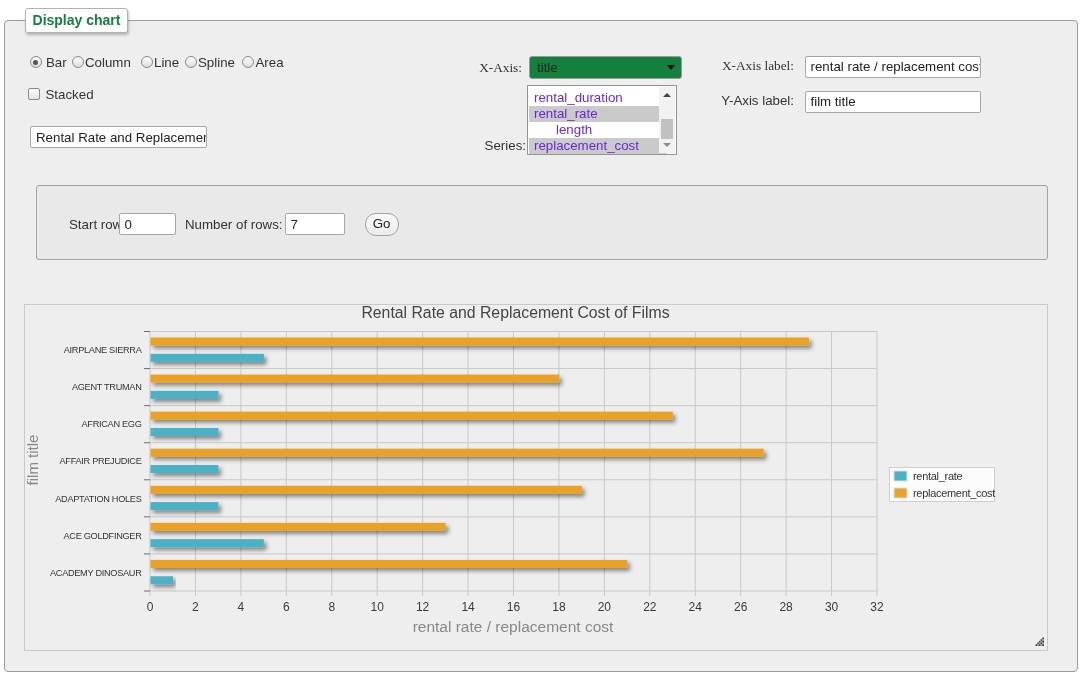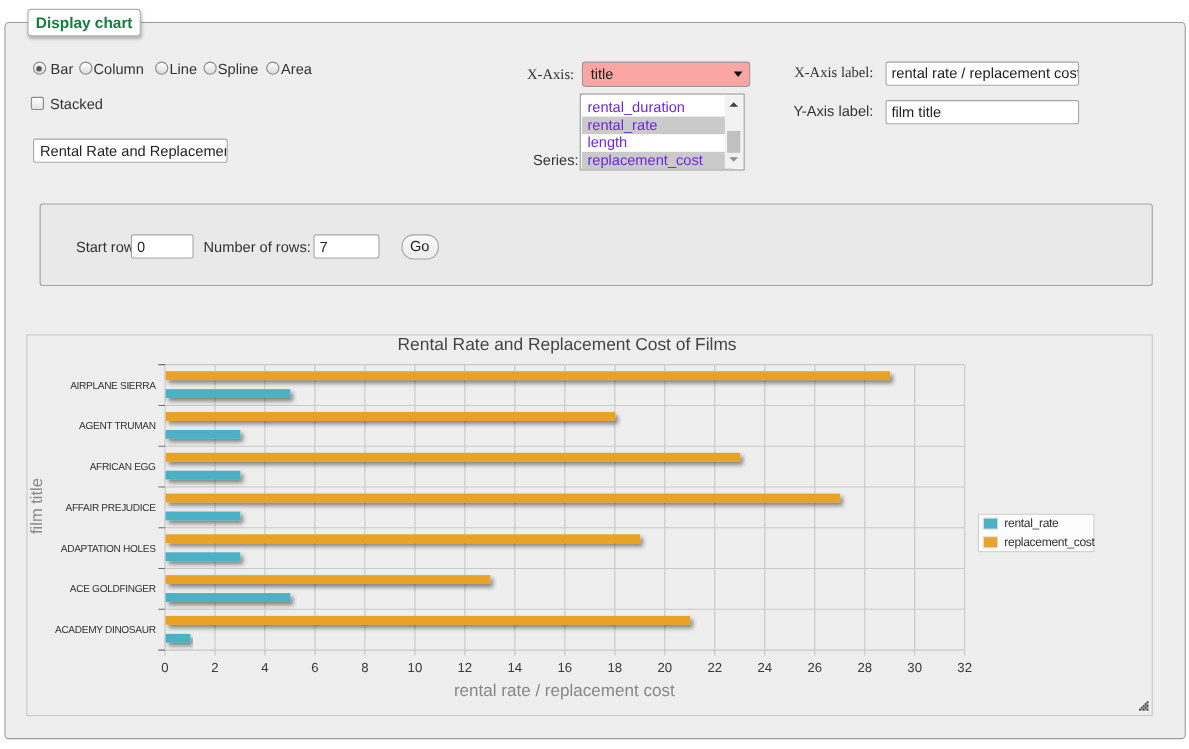--- a/index.html
+++ b/index.html
@@ -5,21 +5,21 @@
 html,body{margin:0;padding:0;}
 body{width:1081px;height:681px;background:#fff;font-family:"Liberation Sans",sans-serif;position:relative;overflow:hidden;}
 .abs{position:absolute;}
 #fieldset{left:4px;top:20px;width:1072px;height:650px;border:1px solid #9c9c9c;border-radius:4px;background:#eeeeee;}
 #flegend{left:25px;top:8px;width:101px;height:23px;background:#fff;border:1px solid #b2b2b2;border-radius:3px;box-shadow:1px 2px 3px rgba(0,0,0,0.25);font-weight:bold;font-size:14px;color:#15803d;line-height:23px;text-align:center;}
 label,.lbl{font-size:13.3px;color:#333;}
 .radio{width:10px;height:10px;border:1px solid #8a8a8a;border-radius:50%;background:linear-gradient(#fefefe,#dcdcdc);}
 .radio .dot{position:absolute;left:2.5px;top:2.5px;width:5px;height:5px;border-radius:50%;background:#555;}
 .checkbox{width:10px;height:10px;border:1px solid #8a8a8a;border-radius:2px;background:linear-gradient(#fefefe,#e3e3e3);}
 input.txt{position:absolute;box-sizing:border-box;border:1px solid #a6a6a6;border-radius:2px;background:#fff;font-family:"Liberation Sans",sans-serif;font-size:13.3px;color:#222;padding:0 0 0 5px;margin:0;outline:none;}
-#selectbox{left:529px;top:56px;width:153px;height:23px;background:#fca5a5;border:1px solid #9a9a9a;border-radius:3px;box-sizing:border-box;}
+#selectbox{left:529px;top:56px;width:153px;height:23px;background:#15803d;border:1px solid #9a9a9a;border-radius:3px;box-sizing:border-box;}
 #selectbox .txt2{position:absolute;left:7px;top:3px;font-size:13.3px;color:#222;}
 #selectbox .arrow{position:absolute;right:6px;top:8px;width:0;height:0;border-left:4.5px solid transparent;border-right:4.5px solid transparent;border-top:5.5px solid #111;}
 #serieslist{left:527px;top:85px;width:150px;height:70px;background:#fff;border:1px solid #949494;box-sizing:border-box;overflow:hidden;}
 .opt{position:absolute;left:1px;width:133px;height:16px;line-height:16px;padding-left:5px;font-size:13.3px;color:#6d28d9;white-space:nowrap;}
 .opt.sel{background:#cacaca;}
 #sbar{position:absolute;right:1px;top:1px;width:16px;height:66px;background:#f2f2f2;}
 #sbar .btn{position:absolute;left:0;width:16px;height:14px;background:#f2f2f2;}
 #sbar .thumb{position:absolute;left:2px;top:32px;width:12px;height:20px;background:#c1c1c1;}
 .tri-up{position:absolute;left:4px;top:6px;width:0;height:0;border-left:4px solid transparent;border-right:4px solid transparent;border-bottom:4.5px solid #424242;}
 .tri-dn{position:absolute;left:4px;top:4px;width:0;height:0;border-left:4px solid transparent;border-right:4px solid transparent;border-top:4.5px solid #8e8e8e;}
@@ -53,21 +53,21 @@
 <span class="abs lbl" style="left:442px;top:60px;width:80px;text-align:right;font-family:Liberation Serif, serif;">X-Axis:</span>
 <div class="abs" id="selectbox">
     <span class="txt2">title</span>
     <span class="arrow"></span>
   </div>
 
 <span class="abs lbl" style="left:446px;top:138px;width:80px;text-align:right;">Series:</span>
 <div class="abs" id="serieslist">
   <div class="opt" style="top:4px;">rental_duration</div>
   <div class="opt sel" style="top:20px;">rental_rate</div>
-  <div class="opt" style="top:36px;">length</div>
+  <div class="opt" style="top:36px;margin-left:22px;">length</div>
   <div class="opt sel" style="top:52px;">replacement_cost</div>
   <div id="sbar">
     <div class="btn" style="top:0;">
         <span class="tri-up"></span>
       </div>
     <div class="thumb"></div>
     <div class="btn" style="bottom:0;">
         <span class="tri-dn"></span>
       </div>
   </div>

